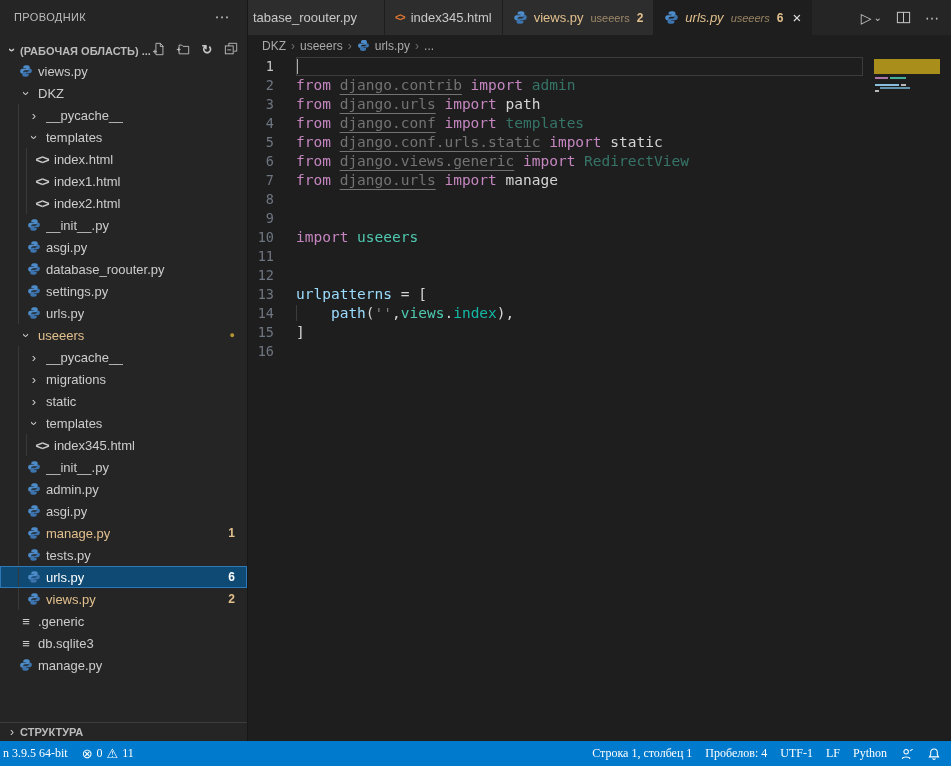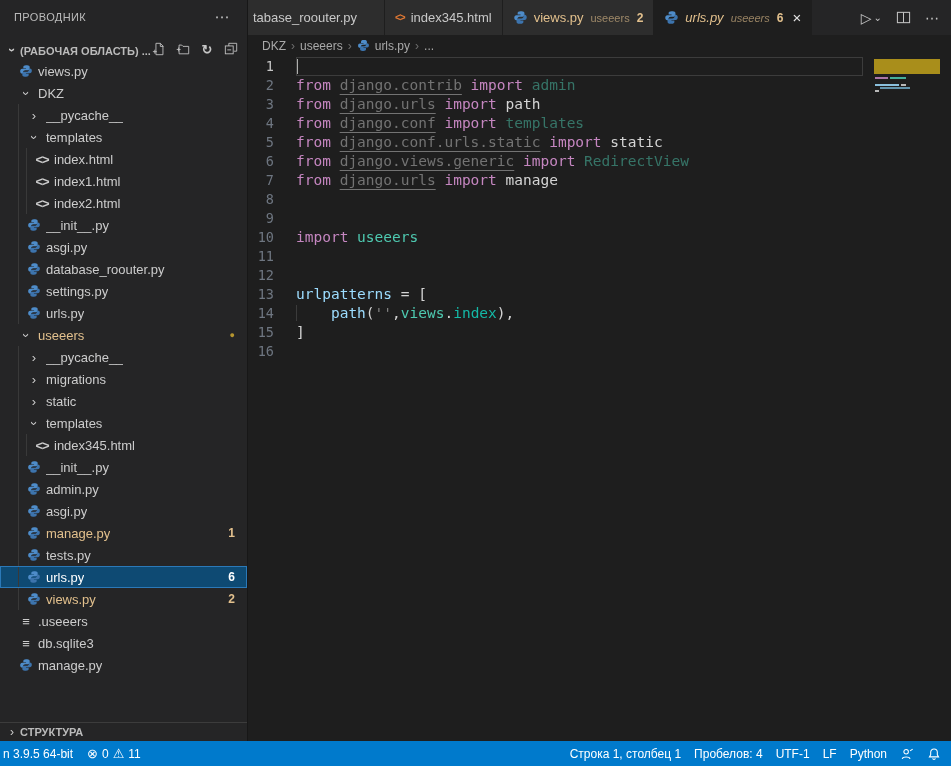--- a/index.html
+++ b/index.html
@@ -97,21 +97,21 @@
 
   .minimap { position:absolute; top:0; right:7px; width:72px; height:130px; }
   .mm-warn { position:absolute; left:2px; top:2px; width:66px; height:15px; background:#A98E1B; }
   .mm-bar { position:absolute; height:2px; opacity:.85; }
 
   
   .statusbar { height:25px; background:#007ACC; color:#FFFFFF; display:flex;
     align-items:center; font-size:12px; padding:0 10px 0 3px; }
   .sb-left { display:flex; align-items:center; gap:14px; }
   .sb-right { margin-left:auto; display:flex; align-items:center; gap:13px; }
-  .sb-item { display:flex; align-items:center; gap:4px; cursor:pointer; }
+  .sb-item { display:flex; align-items:center; gap:4px; cursor:pointer;font-family:Liberation Serif, serif; }
   .sb-ico { font-size:13px; }
   .sb-right svg { width:14px; height:14px; stroke:#FFFFFF; fill:none; stroke-width:1.2; }
 </style>
 </head>
 <body>
 
 <div class="app">
   <div class="main">
 
     <aside class="sidebar">
@@ -312,21 +312,21 @@
             <span class="guide"></span>
             <span class="slot"><svg viewBox="0 0 24 24">
                 <path fill="#4E8CC9" d="M12 2c-3 0-4.6 1.2-4.6 3v2.3h4.7v.9H5.3C3.4 8.2 2 9.7 2 12.3s1.4 4 3.3 4h1.9v-2.5c0-1.9 1.6-3.2 3.6-3.2h4.6c1.6 0 2.9-1.3 2.9-3V5c0-1.8-1.7-3-4.3-3H12z"></path>
                 <path fill="#3D74AD" d="M12 22c3 0 4.6-1.2 4.6-3v-2.3h-4.7v-.9h6.8c1.9 0 3.3-1.5 3.3-4.1s-1.4-4-3.3-4h-1.9v2.5c0 1.9-1.6 3.2-3.6 3.2H8.6c-1.6 0-2.9 1.3-2.9 3V19c0 1.8 1.7 3 4.3 3H12z"></path>
               </svg></span>
             <span class="lab">views.py</span>
             <span class="badge">2</span>
           </div>
           <div class="row">
             <span class="slot fico">≡</span>
-            <span class="lab">.useeers</span>
+            <span class="lab">.generic</span>
           </div>
           <div class="row">
             <span class="slot fico">≡</span>
             <span class="lab">db.sqlite3</span>
           </div>
           <div class="row">
             <span class="slot"><svg viewBox="0 0 24 24">
                 <path fill="#4E8CC9" d="M12 2c-3 0-4.6 1.2-4.6 3v2.3h4.7v.9H5.3C3.4 8.2 2 9.7 2 12.3s1.4 4 3.3 4h1.9v-2.5c0-1.9 1.6-3.2 3.6-3.2h4.6c1.6 0 2.9-1.3 2.9-3V5c0-1.8-1.7-3-4.3-3H12z"></path>
                 <path fill="#3D74AD" d="M12 22c3 0 4.6-1.2 4.6-3v-2.3h-4.7v-.9h6.8c1.9 0 3.3-1.5 3.3-4.1s-1.4-4-3.3-4h-1.9v2.5c0 1.9-1.6 3.2-3.6 3.2H8.6c-1.6 0-2.9 1.3-2.9 3V19c0 1.8 1.7 3 4.3 3H12z"></path>
               </svg></span>

